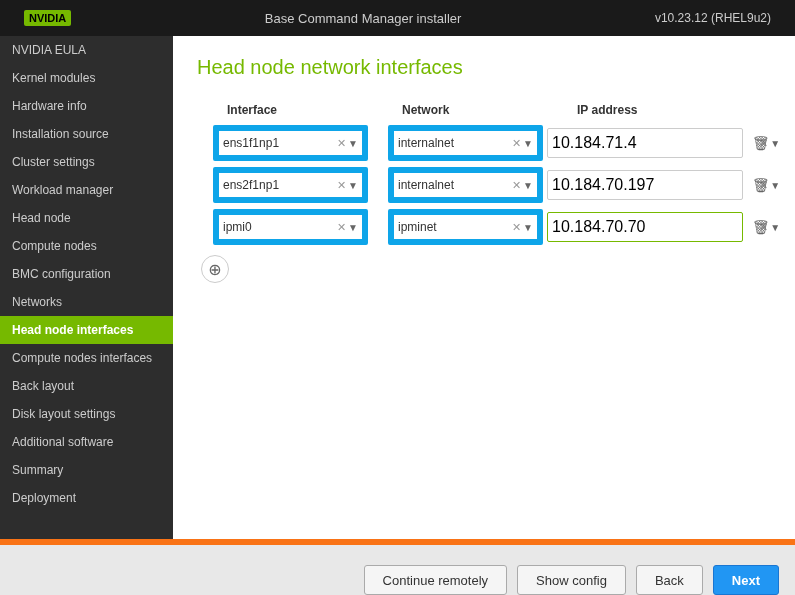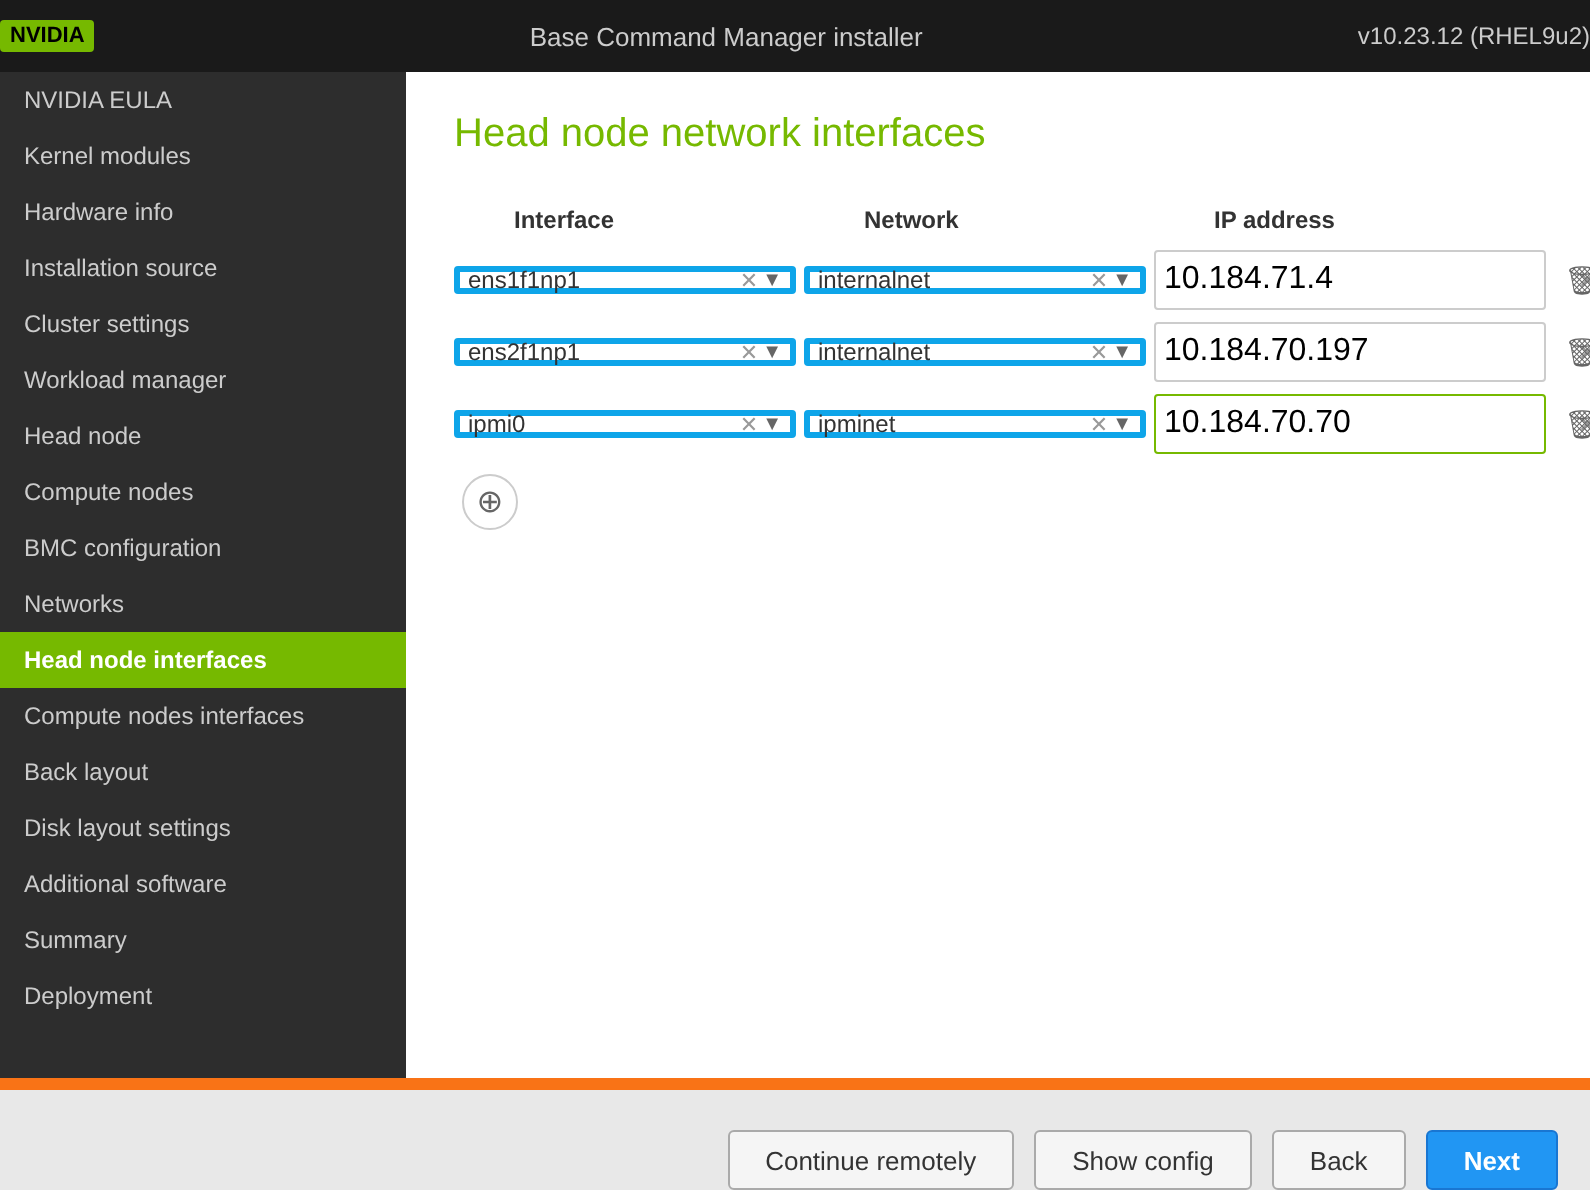--- a/index.html
+++ b/index.html
@@ -6,21 +6,21 @@
     body { font-family: Arial, sans-serif; font-size: 13px; background: #f0f0f0; width: 795px; height: 595px; overflow: hidden; display: flex; flex-direction: column; }
 
     
     .header {
       background: #1a1a1a;
       color: #fff;
       height: 36px;
       display: flex;
       align-items: center;
       justify-content: space-between;
-      padding: 0 0;
+      padding: 0 24px;
       flex-shrink: 0;
     }
     .header-logo {
       display: flex;
       align-items: center;
       gap: 8px;
     }
     .nvidia-logo {
       background: #76b900;
       color: #000;
@@ -35,21 +35,21 @@
     
     .main {
       display: flex;
       flex: 1;
       overflow: hidden;
     }
 
     
     .sidebar {
       background: #2d2d2d;
-      width: 203px;
+      width: 173px;
       flex-shrink: 0;
       overflow-y: auto;
       display: flex;
       flex-direction: column;
     }
     .sidebar-item {
       color: #ccc;
       padding: 7px 12px;
       font-size: 12px;
       cursor: pointer;
@@ -100,26 +100,27 @@
       display: grid;
       grid-template-columns: 175px 175px 200px 36px;
       gap: 0;
       align-items: center;
       margin-bottom: 6px;
     }
 
     .select-input {
       display: flex;
       align-items: center;
-      border: 3px solid #0ea5e9;
+      border: 6px solid #0ea5e9;
       border-radius: 2px;
       background: #fff;
-      height: 14px;
+      height: 36px;
       padding: 0 4px;
       margin-right: 4px;
+      margin-left: 16px;
     }
     .select-input span.value {
       flex: 1;
       font-size: 12px;
       color: #333;
       overflow: hidden;
       text-overflow: ellipsis;
       white-space: nowrap;
     }
     .select-input .clear-btn {

